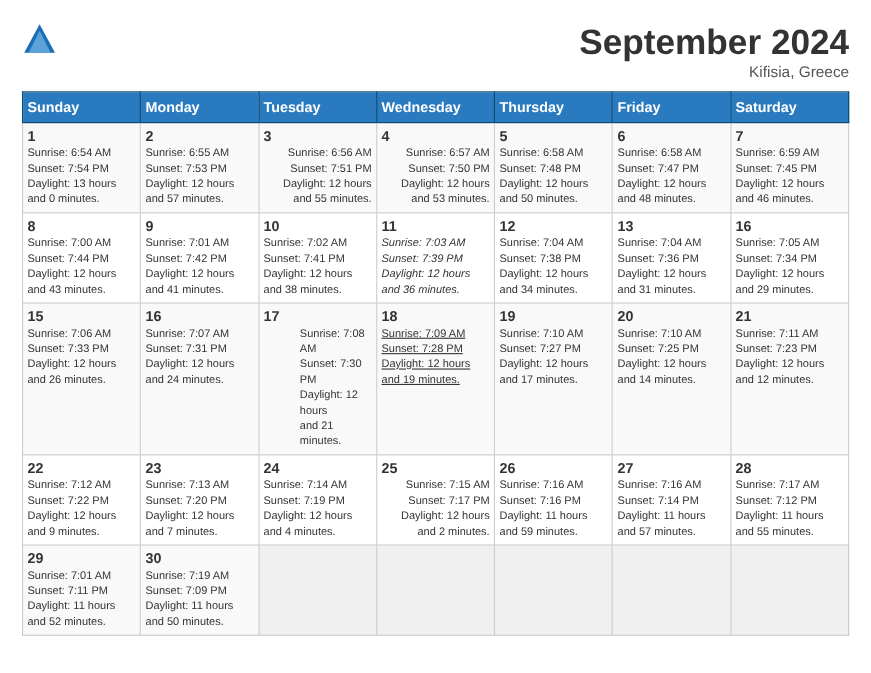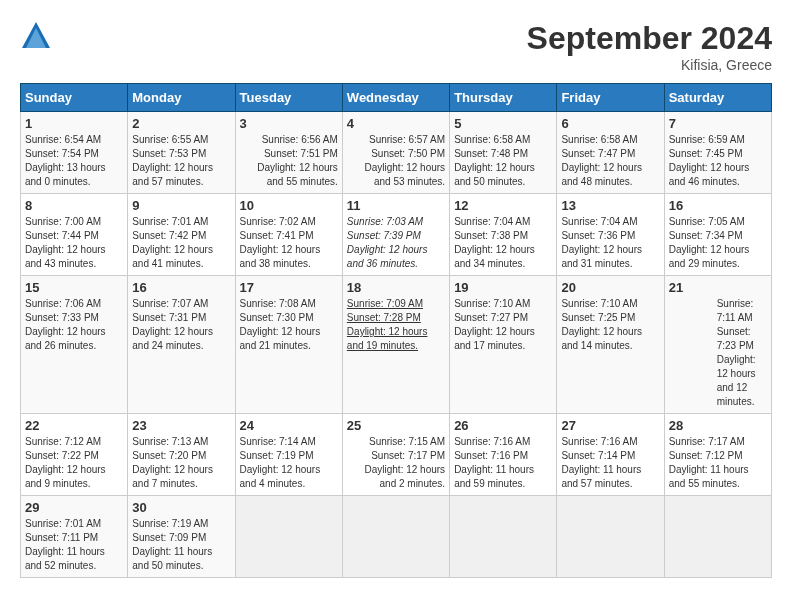--- a/index.html
+++ b/index.html
@@ -227,21 +227,21 @@
         </td>
         <td>
           <span class="day-num">16</span>
           <div class="day-info" style="white-space: pre-line;">Sunrise: 7:07 AM
 Sunset: 7:31 PM
 Daylight: 12 hours
 and 24 minutes.</div>
         </td>
         <td>
           <span class="day-num">17</span>
-          <div class="day-info" style="white-space: pre-line;">Sunrise: 7:08 AM
+          <div class="day-info" style="white-space: pre-line; margin-left: 33px;">Sunrise: 7:08 AM
 Sunset: 7:30 PM
 Daylight: 12 hours
 and 21 minutes.</div>
         </td>
         <td>
           <span class="day-num">18</span>
           <div class="day-info" style="white-space: pre-line; text-decoration: underline;">Sunrise: 7:09 AM
 Sunset: 7:28 PM
 Daylight: 12 hours
 and 19 minutes.</div>
@@ -255,21 +255,21 @@
         </td>
         <td>
           <span class="day-num">20</span>
           <div class="day-info" style="white-space: pre-line;">Sunrise: 7:10 AM
 Sunset: 7:25 PM
 Daylight: 12 hours
 and 14 minutes.</div>
         </td>
         <td>
           <span class="day-num">21</span>
-          <div class="day-info" style="white-space: pre-line; margin-left: 48px;">Sunrise: 7:11 AM
+          <div class="day-info" style="white-space: pre-line;">Sunrise: 7:11 AM
 Sunset: 7:23 PM
 Daylight: 12 hours
 and 12 minutes.</div>
         </td>
       </tr>
       <tr>
         <td>
           <span class="day-num">22</span>
           <div class="day-info" style="white-space: pre-line;">Sunrise: 7:12 AM
 Sunset: 7:22 PM

